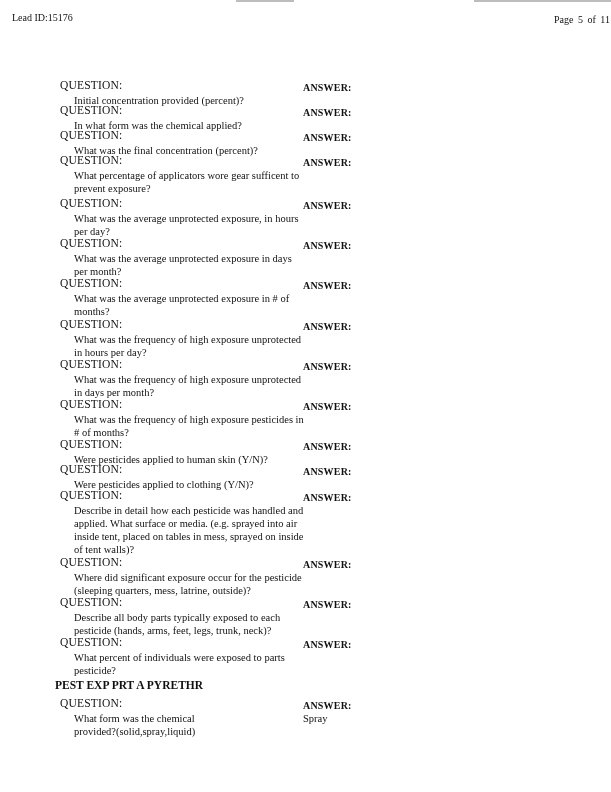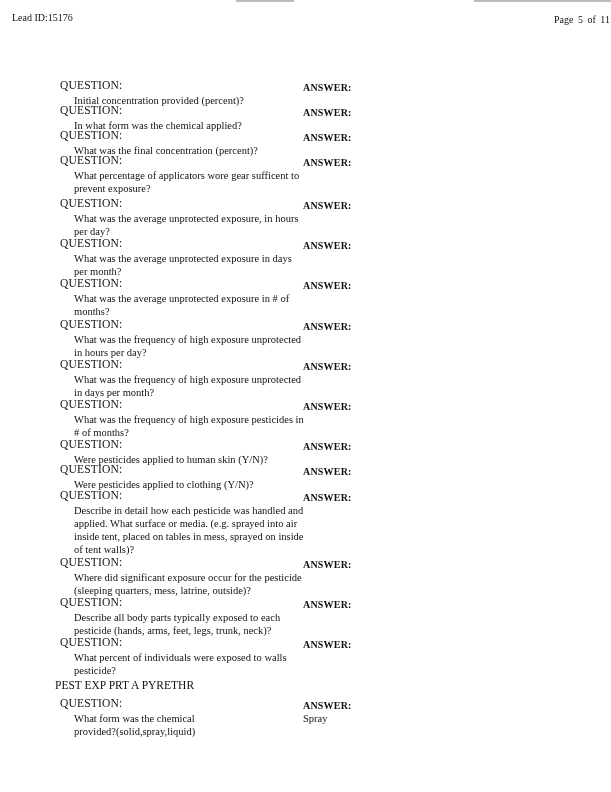--- a/index.html
+++ b/index.html
@@ -6,21 +6,21 @@
     body { width: 611px; height: 792px; position: relative; overflow: hidden;
            font-family: "Liberation Serif", "DejaVu Serif", serif; color: #111; }
     .topline { position: absolute; top: 0; height: 2px; background: #bdbdbd; }
     .header-left { position: absolute; left: 12px; top: 12px; font-size: 10px; }
     .header-right { position: absolute; left: 522px; top: 14px; font-size: 10px; word-spacing: 2px; margin-left: 32px; }
     .qa { position: absolute; left: 60px; width: 500px; }
     .q-label { position: absolute; left: 0; top: 0; font-weight: normal; font-size: 11.5px; letter-spacing: 0.2px; }
     .a-label { position: absolute; left: 243px; top: 3px; font-weight: bold; font-size: 10px; letter-spacing: 0.2px; }
     .q-text { position: absolute; left: 14px; top: 15px; width: 232px; font-size: 10.5px; line-height: 13px; }
     .a-value { position: absolute; left: 243px; top: 16px; font-size: 10.5px; }
-    .section { position: absolute; left: 55px; top: 679px; font-weight: normal; font-size: 11.5px; }
+    .section { position: absolute; left: 55px; top: 679px; font-weight: bold; font-size: 11.5px; }
   </style>
 </head>
 <body>
 
 <div class="topline" style="left:236px;width:58px;"></div>
 <div class="topline" style="left:474px;width:137px;"></div>
 
 <div class="header-left">Lead ID:15176</div>
 <div class="header-right">Page  5 of  11</div>
 
@@ -95,21 +95,21 @@
   <div class="q-text">Where did significant exposure occur for the pesticide (sleeping quarters, mess, latrine, outside)?</div>
 </div>
 <div class="qa" style="top:596px;">
   <span class="q-label">QUESTION:</span>
   <span class="a-label">ANSWER:</span>
   <div class="q-text">Describe all body parts typically exposed to each pesticide (hands, arms, feet, legs, trunk, neck)?</div>
 </div>
 <div class="qa" style="top:636px;">
   <span class="q-label">QUESTION:</span>
   <span class="a-label">ANSWER:</span>
-  <div class="q-text">What percent of individuals were exposed to walls pesticide?</div>
+  <div class="q-text">What percent of individuals were exposed to parts pesticide?</div>
 </div>
 
 <div class="section">PEST EXP PRT A PYRETHR</div>
 
 <div class="qa" style="top:697px;">
   <span class="q-label">QUESTION:</span>
   <span class="a-label">ANSWER:</span>
   <div class="q-text" style="width:150px;">What form was the chemical provided?(solid,spray,liquid)</div>
   <div class="a-value">Spray</div>
 </div>

